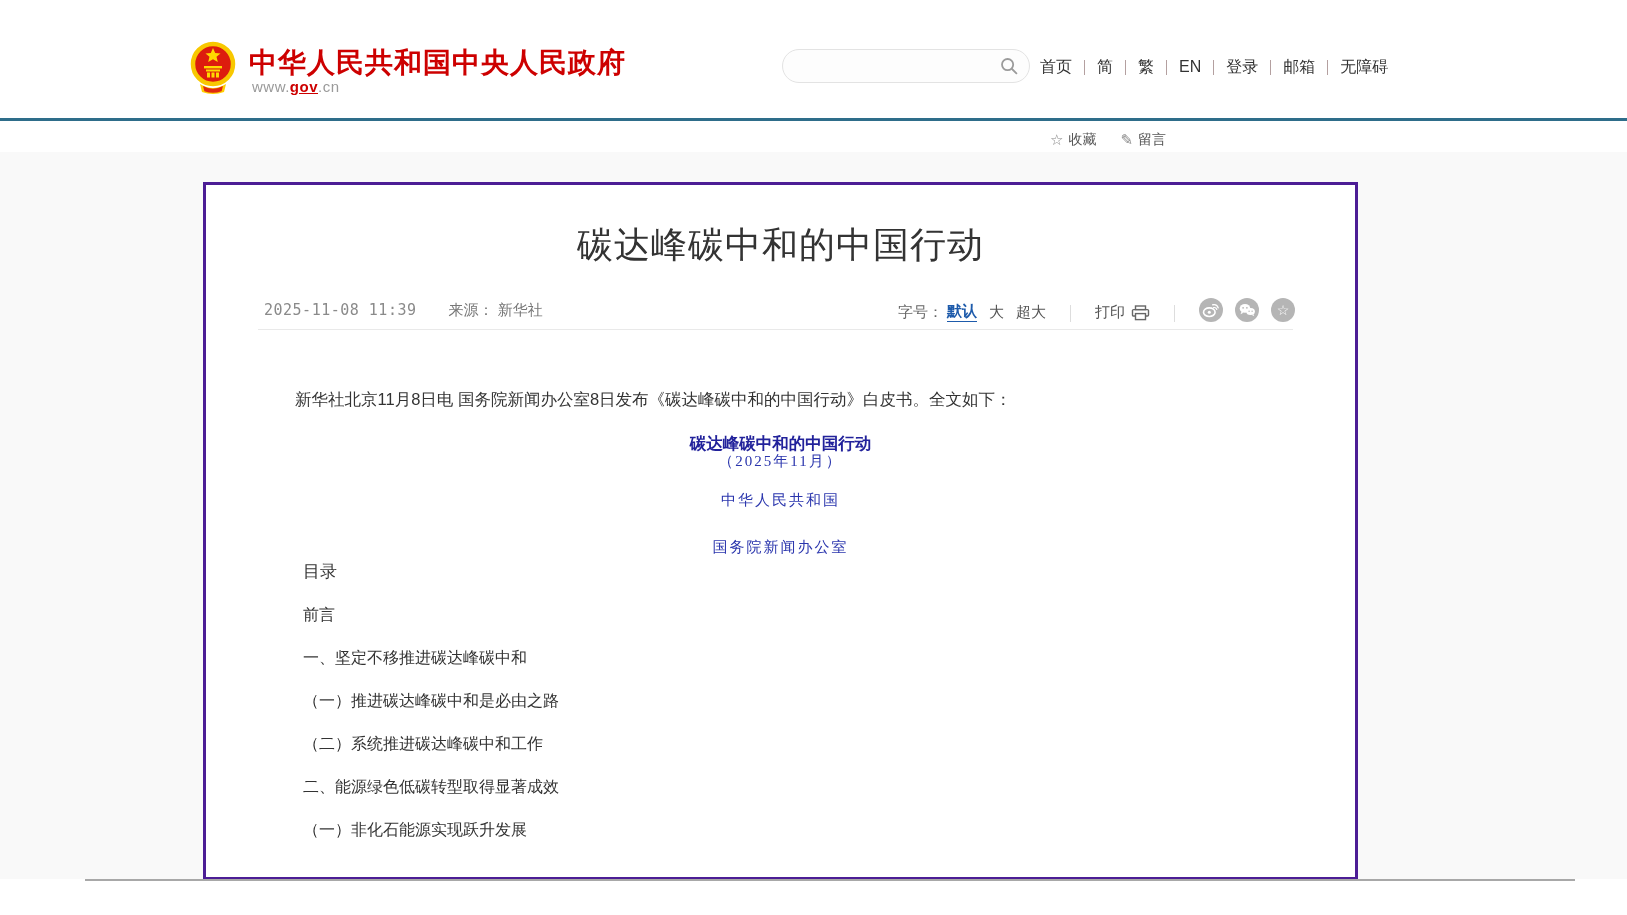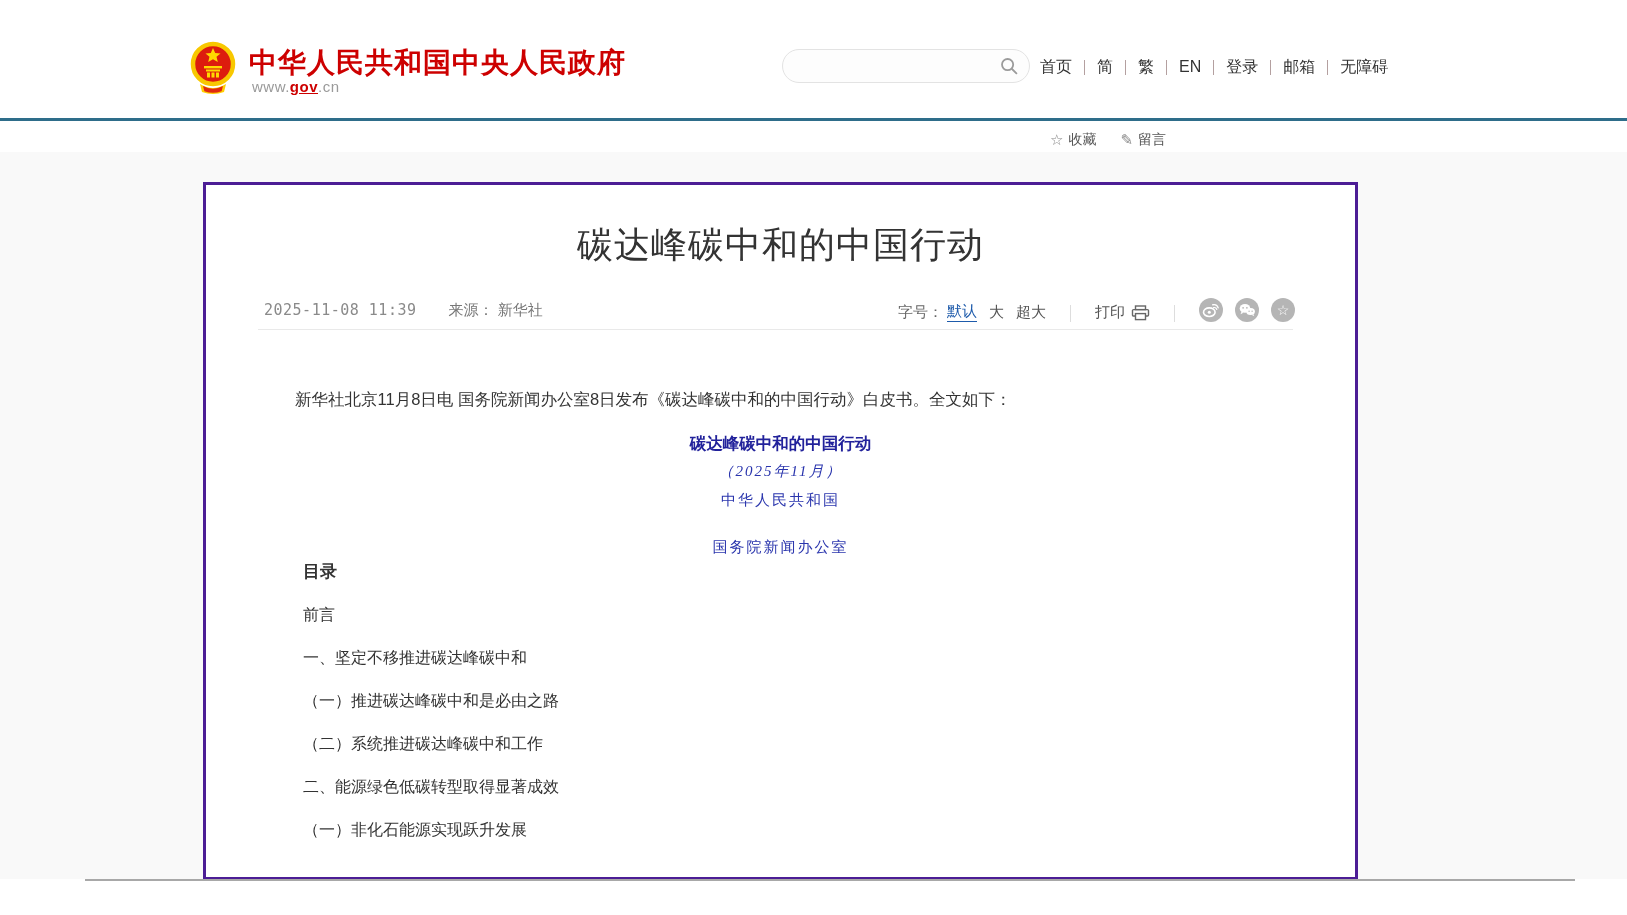--- a/index.html
+++ b/index.html
@@ -35,40 +35,40 @@
   .card { position:absolute; left:203px; top:182px; width:1155px; height:698px; background:#fff; border:3px solid #4c1d95; z-index:1; overflow:hidden; }
   .article-title { position:absolute; top:36px; left:0; width:100%; text-align:center; font-size:36px; color:#333; letter-spacing:1px; line-height:48px; font-weight:400; }
 
   .meta { position:absolute; top:111px; left:58px; right:60px; height:28px; display:flex; align-items:center; justify-content:space-between; }
   .meta-left { display:flex; align-items:center; }
   .meta-date { font-family:"DejaVu Sans Mono", monospace; font-size:15px; color:#8a8a8a; letter-spacing:0.5px; }
   .meta-source { margin-left:32px; font-size:15px; color:#777; }
   .meta-right { display:flex; align-items:flex-end; font-size:15px; color:#555; }
   .meta-right .vsep { width:1px; height:17px; background:#ddd; margin:0 24px; }
   .fs-label { color:#666; }
-  .fs-default { color:#1e5bab; font-weight:normal; border-bottom:1px solid #1e5bab; margin-left:4px; cursor:pointer; }
+  .fs-default { color:#1e5bab; font-weight:bold; border-bottom:1px solid #1e5bab; margin-left:4px; cursor:pointer; }
   .fs-opt { color:#555; margin-left:12px; cursor:pointer; }
   .print-wrap { display:flex; align-items:center; cursor:pointer; }
   .print-wrap svg { margin-left:6px; }
   .share-icons { display:flex; align-items:center; }
   .share-icons .circle { width:24px; height:24px; border-radius:50%; background:#b5b5b5; margin-left:12px; cursor:pointer; position:relative; display:flex; align-items:center; justify-content:center; }
   .share-icons .circle:first-child { margin-left:0; }
   .circle .star-glyph { color:#fff; font-size:14px; line-height:1; }
 
   .meta-divider { position:absolute; top:144px; left:52px; right:62px; height:1px; background:#e9e9e9; }
 
   .lead { position:absolute; top:201px; left:56px; right:54px; font-size:16.5px; color:#333; line-height:26px; text-indent:2em; }
 
   .doc-title { position:absolute; top:247px; left:0; width:100%; text-align:center; font-size:16.5px; font-weight:bold; color:#22229b; line-height:22px; }
   .doc-sub { position:absolute; left:0; width:100%; text-align:center; font-family:"Liberation Serif", serif; font-size:15px; color:#2a35ad; line-height:20px; letter-spacing:2px; }
-  .doc-date { top:276px;font-style:italic; }
+  .doc-date { top:266px; }
   .doc-org1 { top:305px; }
   .doc-org2 { top:316px;margin-top:36px; }
 
-  .toc-heading { position:absolute; top:376px; left:97px; font-size:17px; font-weight:bold; color:#333; line-height:22px; }
+  .toc-heading { position:absolute; top:376px; left:97px; font-size:17px; font-weight:normal; color:#333; line-height:22px; }
   .toc { position:absolute; top:420px; left:97px; right:54px;font-family:Liberation Mono, monospace; }
   .toc-item { height:22px; line-height:22px; margin-bottom:21px; font-size:16px; color:#333; }
 </style>
 </head>
 <body>
 
 <div class="stage">
 
   <div class="page-band"></div>
 

